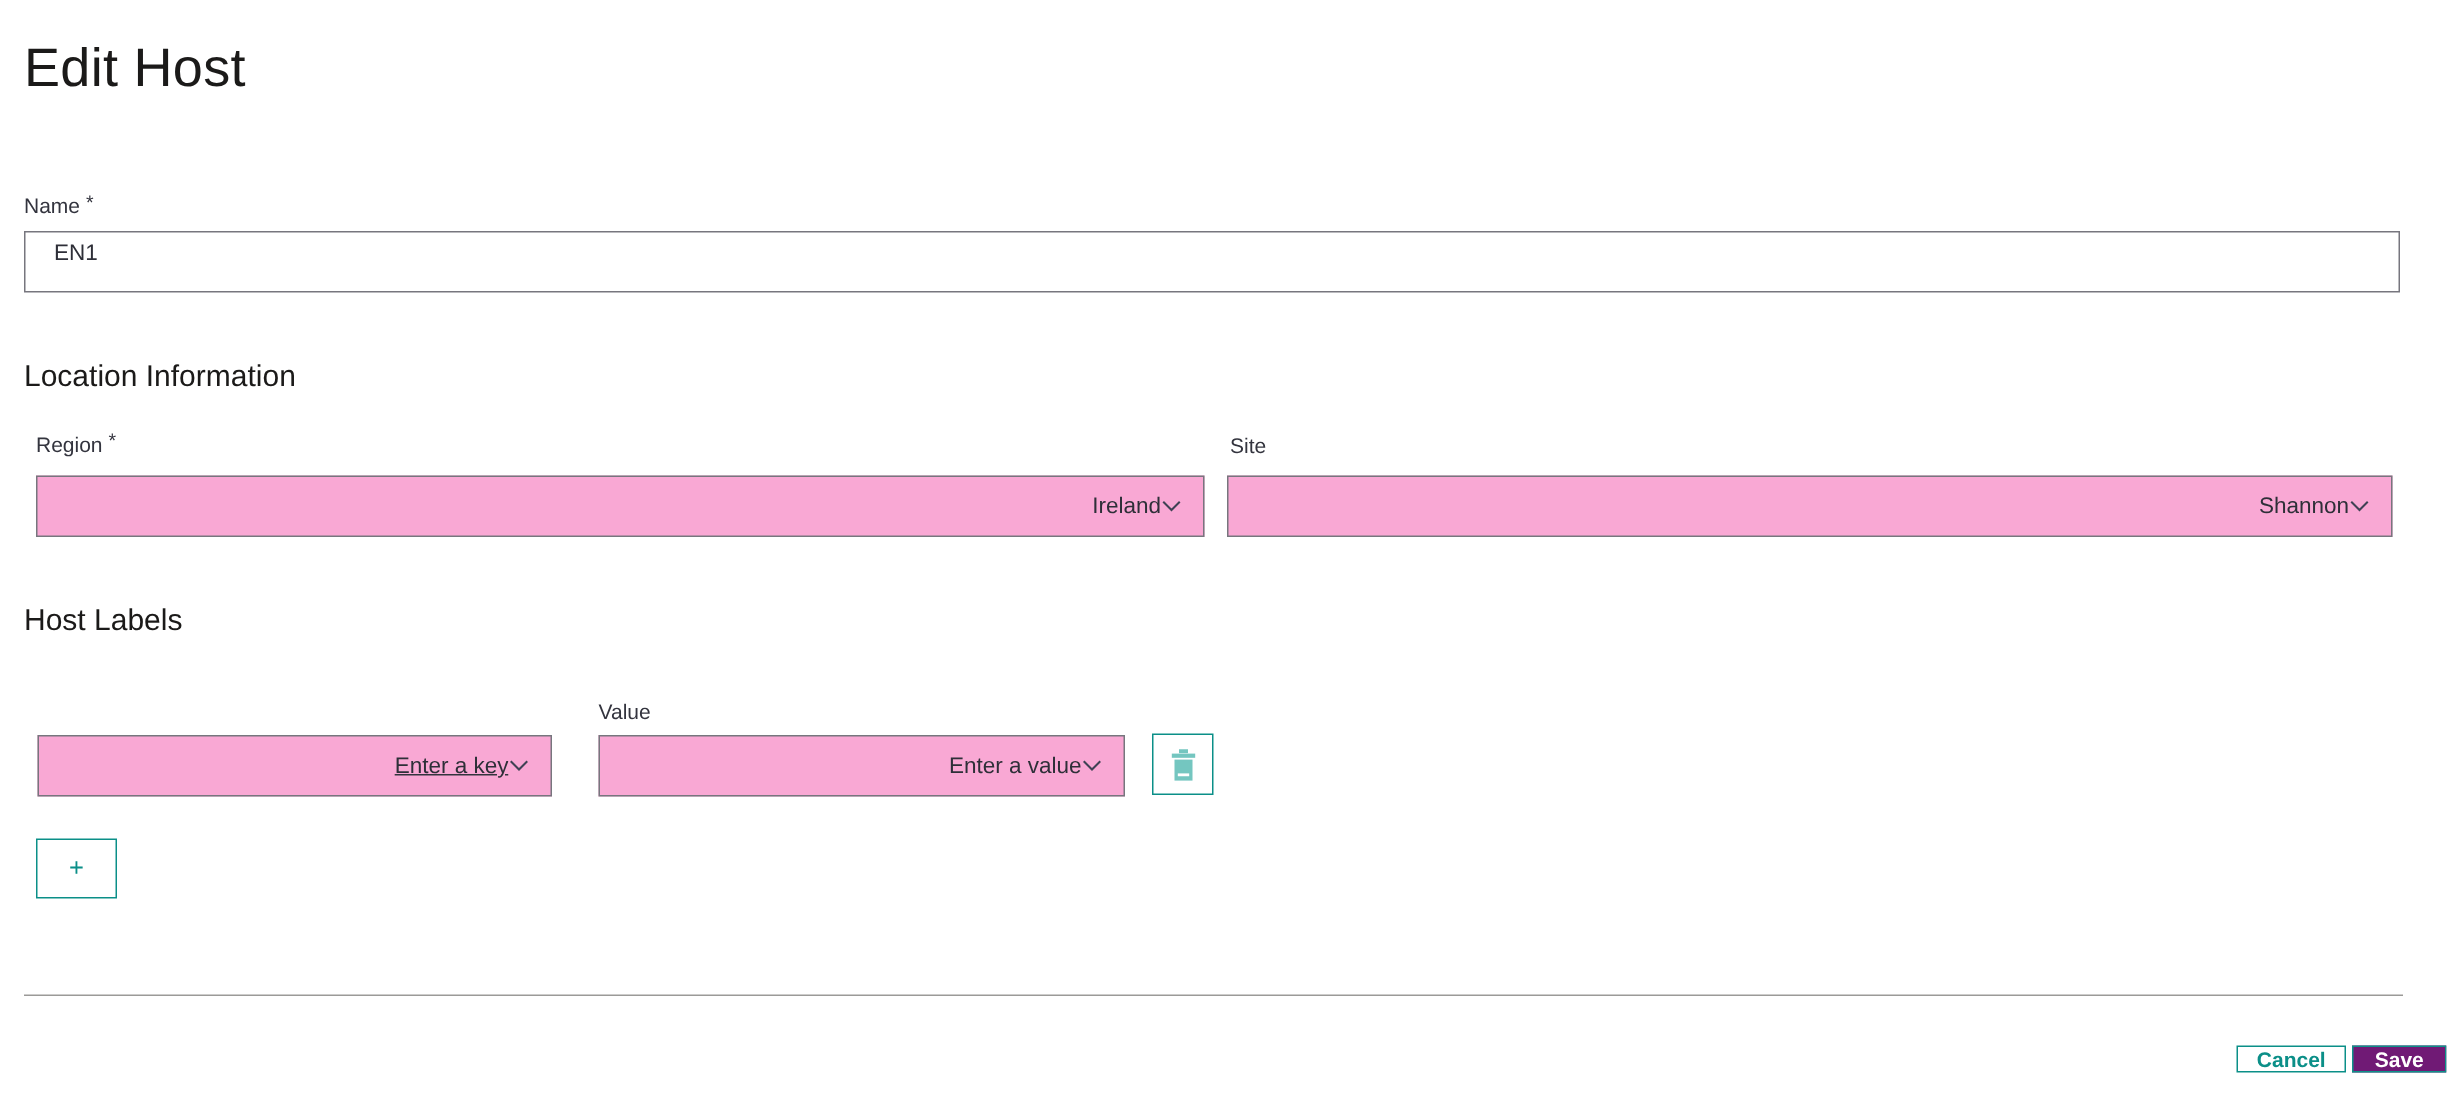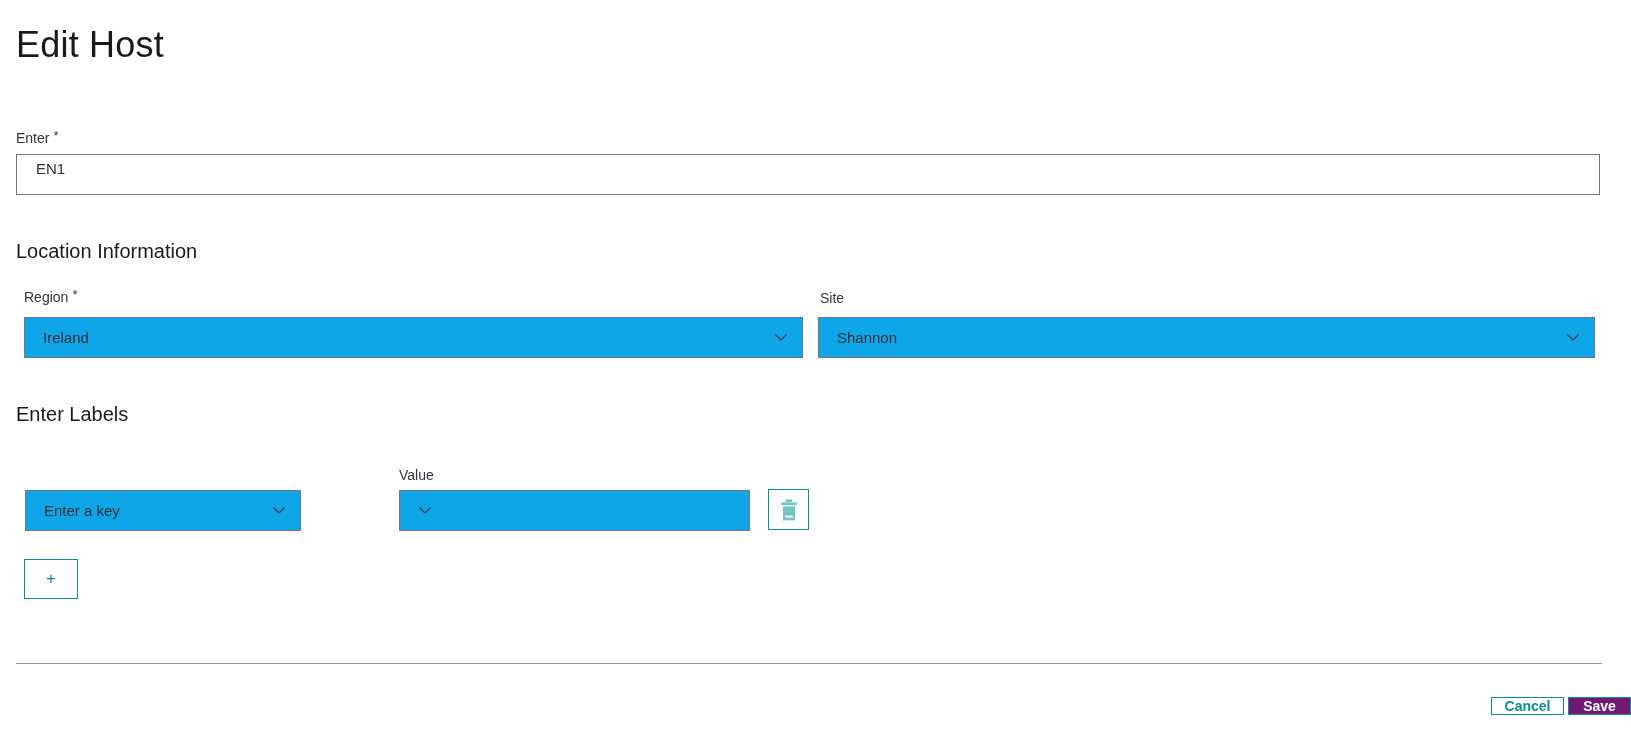--- a/index.html
+++ b/index.html
@@ -34,25 +34,26 @@
     font-size: 15px; color: #2e2f38;
     padding: 0 0 12px 19px; outline: none;
   }
 
   .section-heading {
     font-size: 20px; font-weight: 400; color: #1b1a19;
   }
 
   .dropdown {
     position: absolute;
-    height: 41px; background: #0ea5e9;
+    height: 41px; background: #f9a8d4;
     border: 1px solid #77767e;
     display: flex; align-items: center;
     padding: 0 14px 0 18px;
     cursor: pointer;
+    text-align: right;
   }
   .dropdown .dd-text {
     flex: 1; font-size: 15px; color: #2e2f38;
     white-space: nowrap; overflow: hidden;
   }
   .dropdown .chev { flex: 0 0 auto; display: flex; align-items: center; }
 
   .icon-btn {
     position: absolute;
     background: #fff; border: 1px solid #0b8f88;
@@ -88,21 +89,21 @@
     left: 1568px; width: 63px;
     background: #701a75; border: 1px solid #0e9189; color: #ffffff;
   }
 </style>
 </head>
 <body>
 
 <h1 class="abs page-title">Edit Host</h1>
 
 <div class="abs" style="left:16px; top:129px;">
-  <span class="field-label">Enter</span><span class="req">*</span>
+  <span class="field-label">Name</span><span class="req">*</span>
 </div>
 <input class="abs text-input" type="text" value="EN1" style="">
 
 <h2 class="abs section-heading" style="left:16px; top:240px;">Location Information</h2>
 
 <div class="abs" style="left:24px; top:288px;">
   <span class="field-label">Region</span><span class="req">*</span>
 </div>
 <div class="dropdown" style="left:24px; top:317px; width:779px;">
   <span class="dd-text">Ireland</span>
@@ -118,38 +119,39 @@
 </div>
 <div class="dropdown" style="left:818px; top:317px; width:777px;">
   <span class="dd-text">Shannon</span>
   <span class="chev">
     <svg width="14" height="9" viewBox="0 0 14 9">
         <path d="M1.5 1.5 L7 7 L12.5 1.5" fill="none" stroke="#3f4254" stroke-width="1.4"></path>
       </svg>
   </span>
 </div>
 
-<h2 class="abs section-heading" style="left:16px; top:403px;">Enter Labels</h2>
+<h2 class="abs section-heading" style="left:16px; top:403px;">Host Labels</h2>
 
 <div class="abs" style="left:25px; top:466px;margin-top:24px;">
   <span class="field-label">Key</span>
 </div>
-<div class="dropdown" style="left:25px; top:490px; width:276px;">
+<div class="dropdown" style="left:25px; top:490px; width:343px;text-decoration:underline;">
   <span class="dd-text">Enter a key</span>
   <span class="chev">
     <svg width="14" height="9" viewBox="0 0 14 9">
         <path d="M1.5 1.5 L7 7 L12.5 1.5" fill="none" stroke="#3f4254" stroke-width="1.4"></path>
       </svg>
   </span>
 </div>
 
 <div class="abs" style="left:399px; top:466px;">
   <span class="field-label">Value</span>
 </div>
 <div class="dropdown" style="left:399px; top:490px; width:351px;">
+  <span class="dd-text">Enter a value</span>
   <span class="chev">
     <svg width="14" height="9" viewBox="0 0 14 9">
         <path d="M1.5 1.5 L7 7 L12.5 1.5" fill="none" stroke="#3f4254" stroke-width="1.4"></path>
       </svg>
   </span>
 </div>
 
 <button class="icon-btn trash-btn">
   <span style="display:flex;">
     <svg width="20" height="22" viewBox="0 0 20 22">

